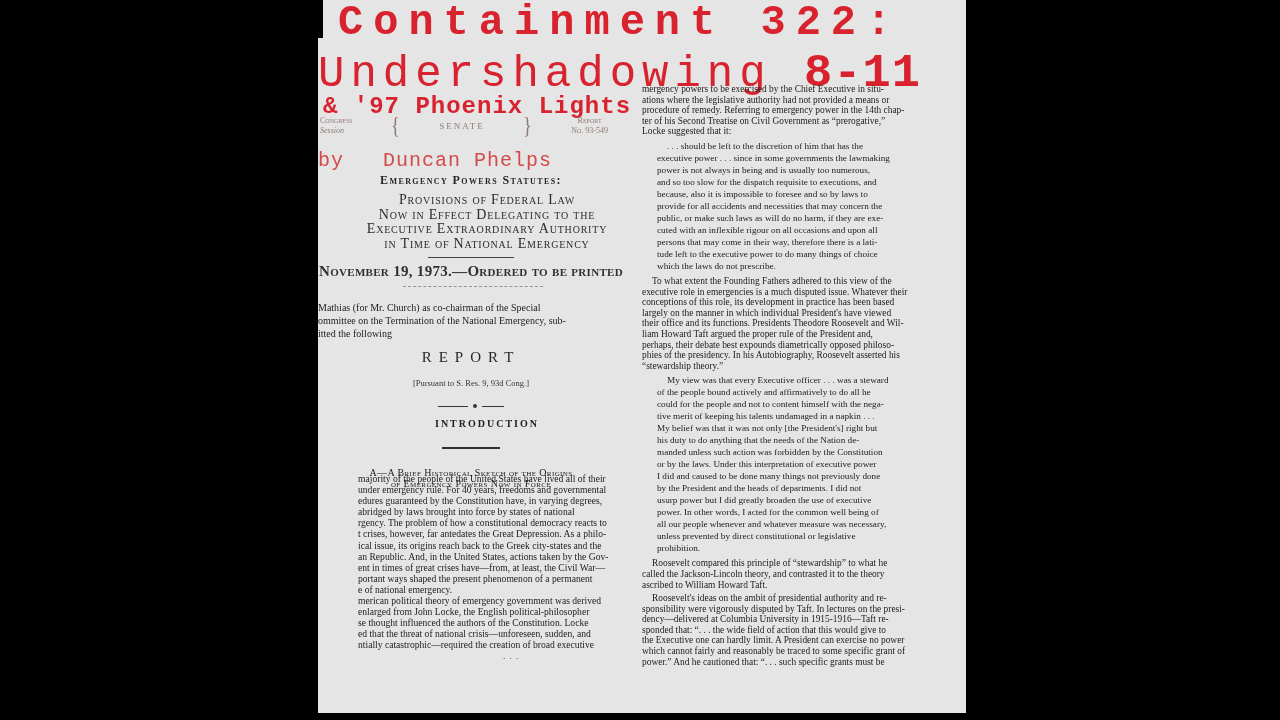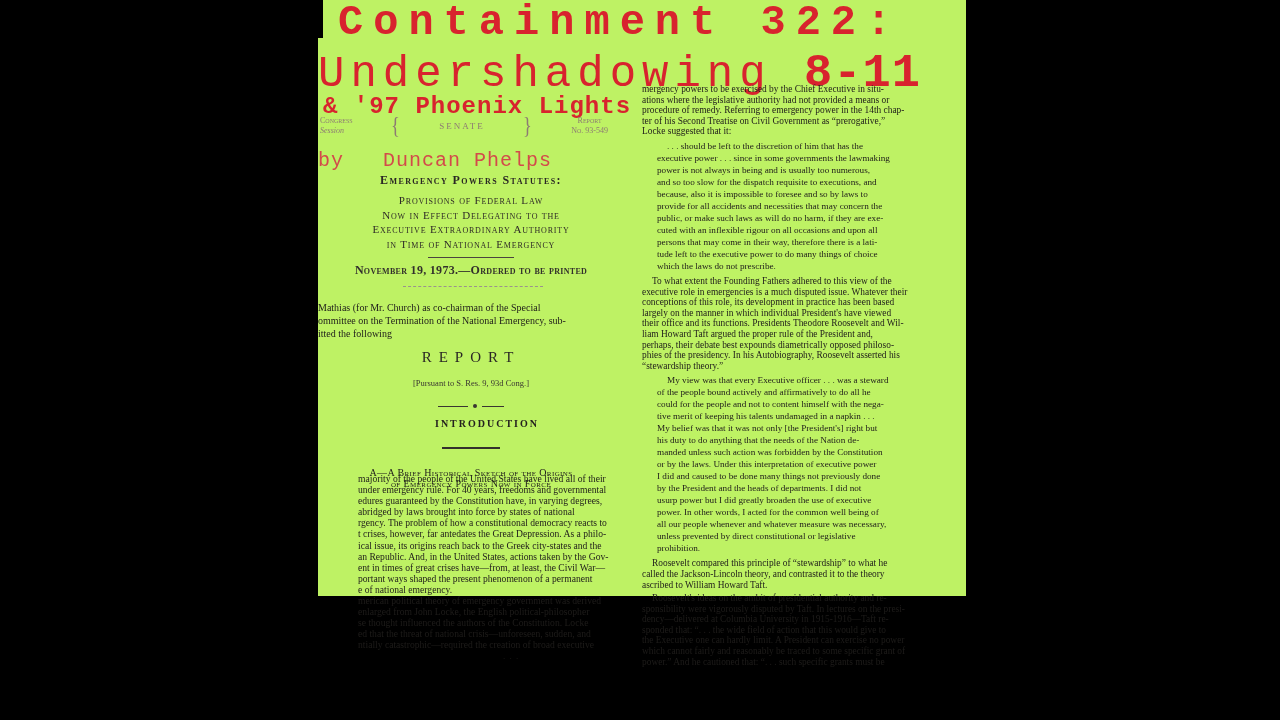--- a/index.html
+++ b/index.html
@@ -1,21 +1,21 @@
 <!DOCTYPE html>
 <html><head>
 <meta charset="utf-8">
 <style>
   * { margin: 0; padding: 0; box-sizing: border-box; }
   html, body { width: 1280px; height: 720px; overflow: hidden; background: #000; }
   body { position: relative; font-family: "Liberation Serif", serif; }
 
   #page {
-    position: absolute; left: 318px; top: 0; width: 648px; height: 596px;
-    background: #bef264; color: #1e1c1a;
+    position: absolute; left: 318px; top: 0; width: 648px; height: 713px;
+    background: #e5e5e5; color: #1e1c1a;
   }
   .artifact-notch { position: absolute; left: 0; top: 0; width: 5px; height: 38px; background: #000; }
 
   
   .overlay { position: absolute; font-family: "Liberation Mono", monospace; white-space: pre; }
   .t1 { left: 20px; top: 2px; font-size: 42px; font-weight: bold; letter-spacing: 10px; line-height: 1; }
   .t2 { left: 0; top: 50px; display: flex; align-items: baseline; line-height: 1; }
   .t2-reg  { font-size: 44px; font-weight: 400; letter-spacing: 6px; }
   .t2-bold { font-size: 47px; font-weight: bold; letter-spacing: 1px; }
   .t3 { left: 5px; top: 95px; font-size: 24px; font-weight: bold; letter-spacing: 1px; line-height: 1; }
@@ -27,27 +27,27 @@
   }
   .masthead .mh-side { line-height: 1.3; }
   .mh-left { text-align: left; font-variant: small-caps; }
   .mh-left .it { font-style: italic; font-variant: normal; }
   .mh-right { text-align: center; font-variant: small-caps; }
   .brace { font-size: 23px; font-weight: 200; transform: scaleX(.8); color: #8d7b73; }
   .mh-center { font-size: 9px; letter-spacing: 2px; }
 
   .doc-title { position: absolute; left: 0; top: 173px; width: 306px; text-align: center;
     font-variant: small-caps; font-weight: 700; font-size: 12px; letter-spacing: 1.4px; color: #2a2724; }
-  .doc-subtitle { position: absolute; left: 0; top: 193px; width: 306px; text-align: center;
-    font-variant: small-caps; font-size: 11px; letter-spacing: .8px; line-height: 14.5px;
+  .doc-subtitle { position: absolute; left: 16px; top: 193px; width: 306px; text-align: center;
+    font-variant: small-caps; font-size: 14px; letter-spacing: .8px; line-height: 14.5px;
     white-space: pre-line; color: #2f2b27; }
 
   .rule-solid { position: absolute; left: 110px; top: 257px; width: 86px; border-top: 1.6px solid #4a443e; }
   .date-line { position: absolute; left: 0; top: 263px; width: 306px; text-align: center;
-    font-variant: small-caps; font-weight: 600; font-size: 12px; letter-spacing: .3px; color: #33302c; }
+    font-variant: small-caps; font-weight: 600; font-size: 15px; letter-spacing: .3px; color: #33302c; }
   .rule-dashed { position: absolute; left: 85px; top: 286px; width: 140px; border-top: 1px dashed #9a938c; }
 
   .submitter { position: absolute; left: 0; top: 301px; width: 300px;
     font-size: 10px; line-height: 13px; white-space: pre-line; text-align: justify; }
 
   .report-h { position: absolute; left: 0; top: 349px; width: 306px; text-align: center;
     font-size: 15px; letter-spacing: 7px; color: #2a2724; }
   .pursuant { position: absolute; left: 0; top: 378px; width: 306px; text-align: center; font-size: 8.5px; color: #3a3631; font-family: Liberation Serif, serif; }
 
   .divider { position: absolute; left: 0; top: 404px; width: 306px; display: flex;

